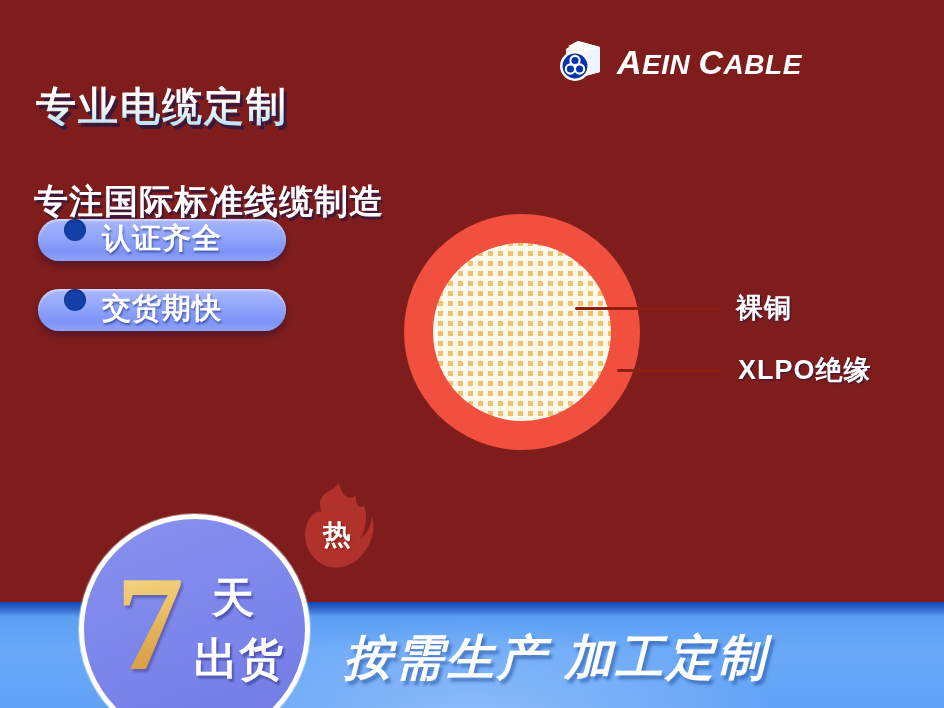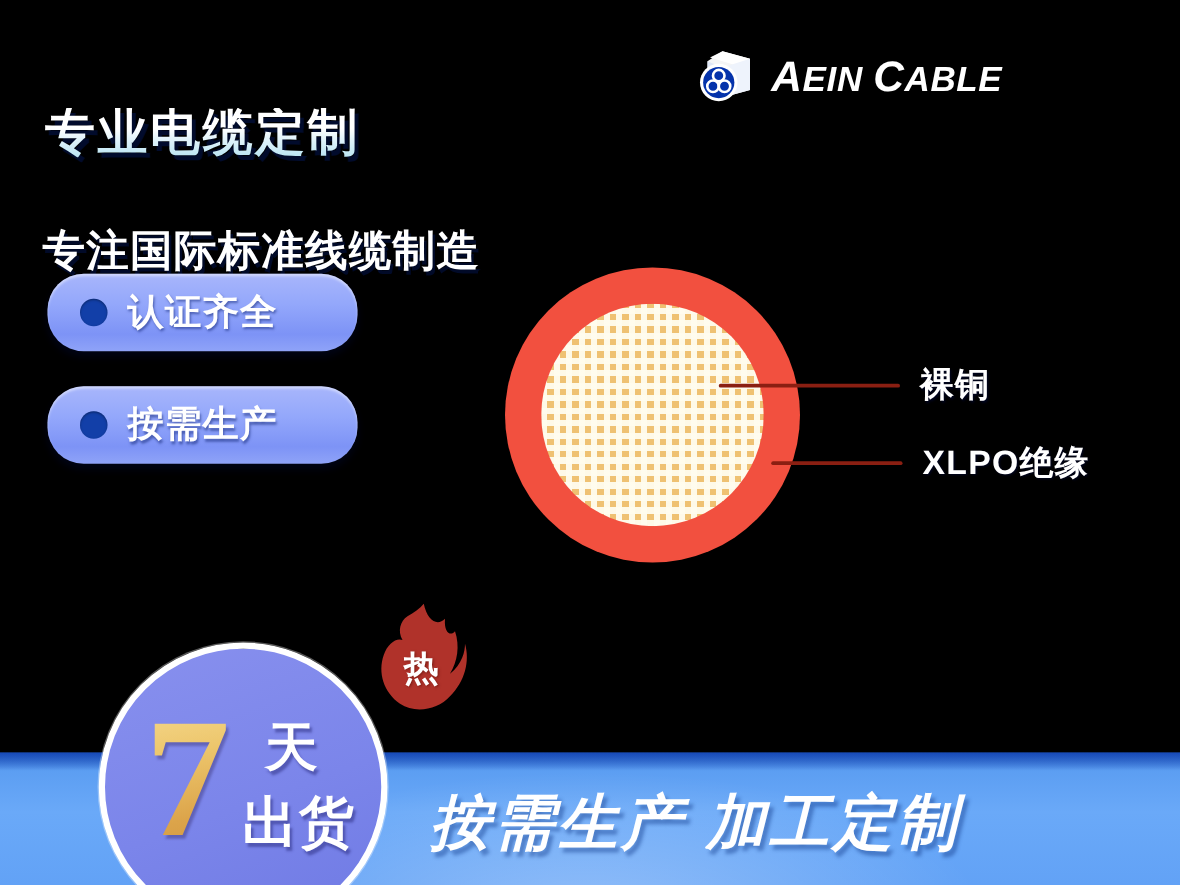--- a/index.html
+++ b/index.html
@@ -2,21 +2,21 @@
 <html><head>
 <meta charset="utf-8">
 <style>
   html,body{margin:0;padding:0;background:#fff;}
   body{font-family:"Liberation Sans","DejaVu Sans",sans-serif;}
 
   #poster{
     position:relative;
     width:944px;height:708px;
     overflow:hidden;
-    background:#000000;
+    background:#7f1d1d;
     user-select:none;
   }
 
   
   .bottom-band{
     position:absolute;left:0;right:0;bottom:0;height:106px;
     background:linear-gradient(180deg,#2b63c4 0%,#5c9ef2 14%,#6aa9f8 45%,#62a2f6 100%);
   }
   .bottom-band:before{
     content:"";position:absolute;left:0;top:0;width:100%;height:14px;
@@ -64,26 +64,26 @@
     color:#ffffff;
     text-shadow:2px 3px 0 rgba(2,20,80,.5);
     font-family:"Liberation Sans","DejaVu Sans",sans-serif;
     margin-top:33px;
   }
 
   
   .pills{position:absolute;left:38px;top:219px;}
   .pill{
     position:relative;
-    width:248px;height:62px;
+    width:248px;height:42px;
     margin-bottom:28px;
     border-radius:29px;
     background:linear-gradient(180deg,#a8b6fb 0%,#93a7fb 40%,#7d93f6 78%,#8fa3f8 100%);
     box-shadow:0 4px 7px rgba(0,10,60,.38), inset 0 2px 2px rgba(255,255,255,.45);
-    display:flex;align-items:center;
+    display:flex;
   }
   .pill-dot{
     width:22px;height:22px;border-radius:50%;
     background:#123fa8;
     margin-left:26px;flex:0 0 auto;
     box-shadow:inset 0 1px 2px rgba(0,0,0,.35);
   }
   .pill-label{
     margin-left:16px;
     color:#ffffff;font-size:29px;font-weight:bold;letter-spacing:1px;
@@ -206,21 +206,21 @@
   <div class="headline">专业电缆定制</div>
   <div class="subhead">专注国际标准线缆制造</div>
 
   <div class="pills">
     <div class="pill">
       <span class="pill-dot"></span>
       <span class="pill-label">认证齐全</span>
     </div>
     <div class="pill">
       <span class="pill-dot"></span>
-      <span class="pill-label">按需生产</span>
+      <span class="pill-label">交货期快</span>
     </div>
   </div>
 
   <div class="cable">
     <div class="cable-core"></div>
   </div>
 
   <div class="callout" id="callout-copper">
     <span class="callout-line"></span>
     <span class="callout-text">裸铜</span>

